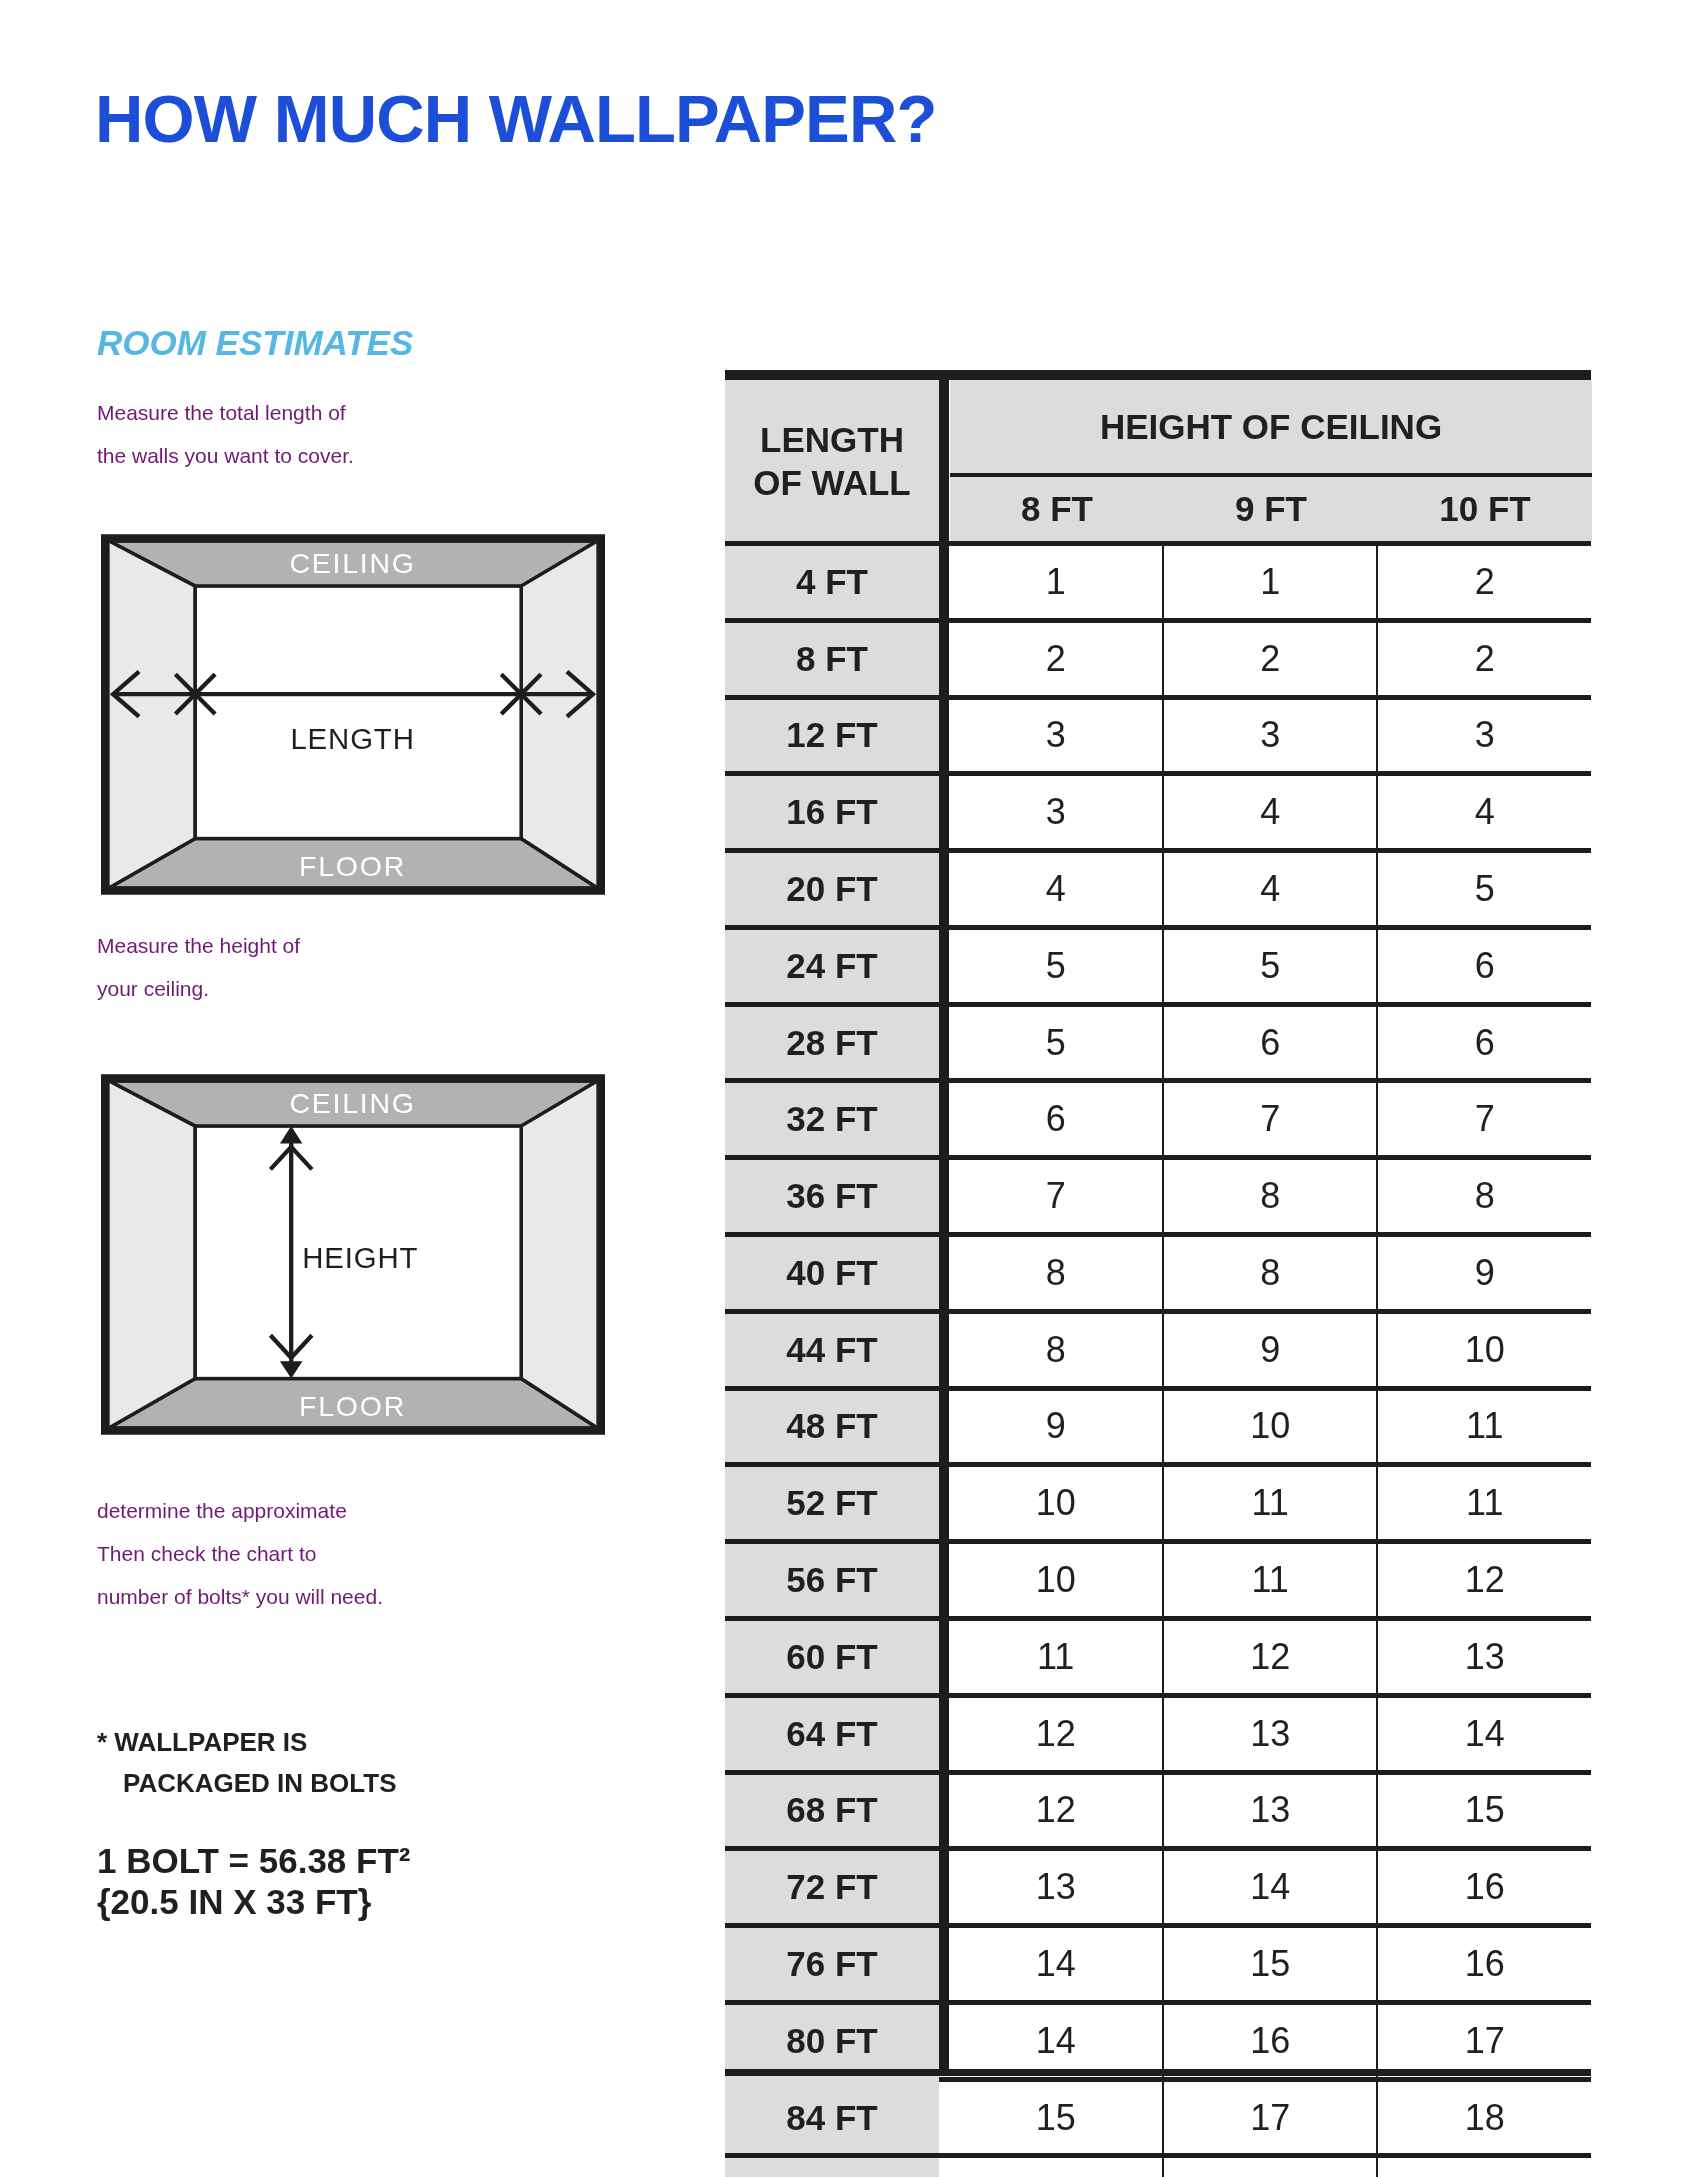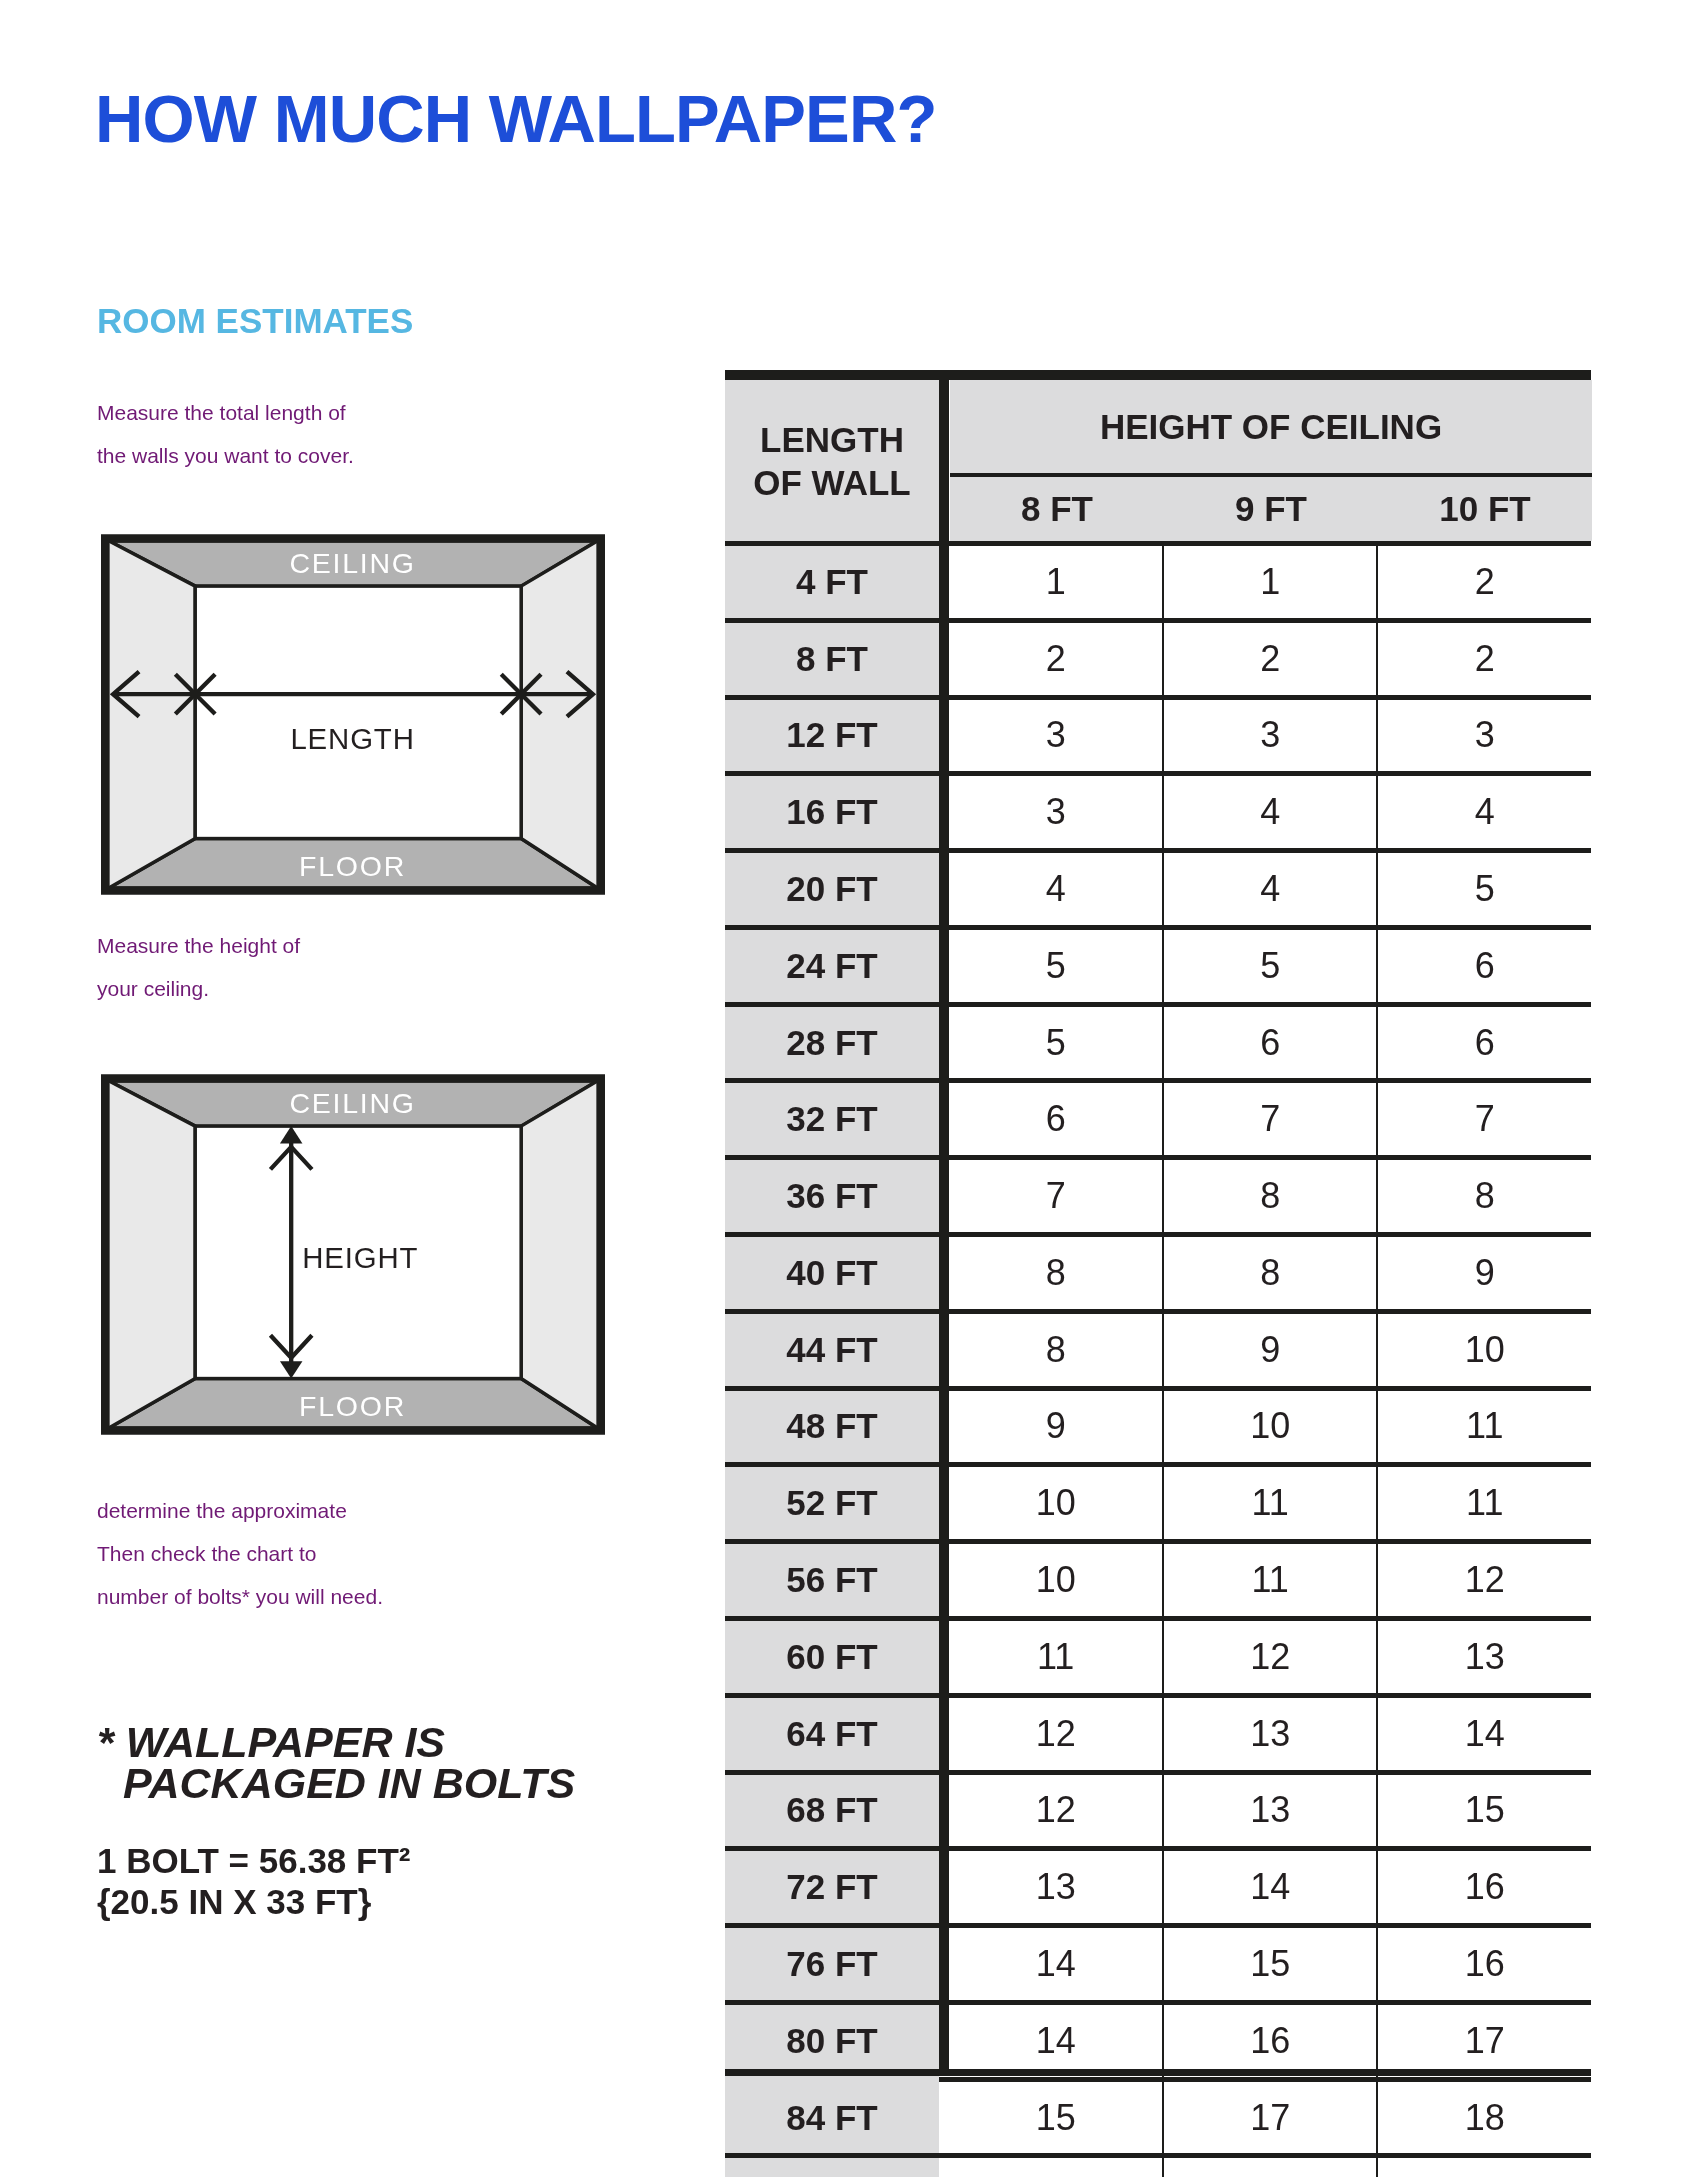--- a/index.html
+++ b/index.html
@@ -5,26 +5,26 @@
   html,body{margin:0;padding:0;background:#ffffff;}
   .page{
     position:relative;width:1683px;height:2177px;background:#ffffff;
     font-family:"Liberation Sans", sans-serif;color:#231f20;overflow:hidden;
   }
   .title{
     position:absolute;left:95px;top:85px;margin:0;
     font-size:67px;font-weight:bold;letter-spacing:-0.9px;color:#1d4ed8;line-height:1;
   }
   .blue-h{font-size:35px;font-weight:bold;color:#56b7e2;line-height:42px;}
-  .left-heading{position:absolute;left:97px;top:300px;}
+  .left-heading{position:absolute;left:97px;top:322px;font-style:italic;}
   .para{position:absolute;left:97px;font-size:21px;line-height:43px;color:#701a75;}
   .p1{top:391px;}
   .p2{top:924px;}
   .p3{top:1489px;}
-  .footnote{position:absolute;left:97px;top:1722px;font-size:43px;line-height:41px;font-weight:bold;font-style:italic;}
+  .footnote{position:absolute;left:97px;top:1722px;font-size:26px;line-height:41px;font-weight:bold;}
   .footnote .indent{padding-left:26px;}
   .boltspec{position:absolute;left:97px;top:1840px;font-size:35px;line-height:41px;font-weight:bold;}
   .diagram{position:absolute;left:101px;width:504px;height:361px;}
   .d1{top:534px;}
   .d2{top:1074px;}
   .diagram text{font-family:"Liberation Sans", sans-serif;}
   .wall-label{font-size:33px;fill:#ffffff;letter-spacing:2px;}
   .dim-label{font-size:34px;fill:#231f20;letter-spacing:1px;}
 
   .table-heading{position:absolute;left:725px;top:313px;width:866px;text-align:center;}

